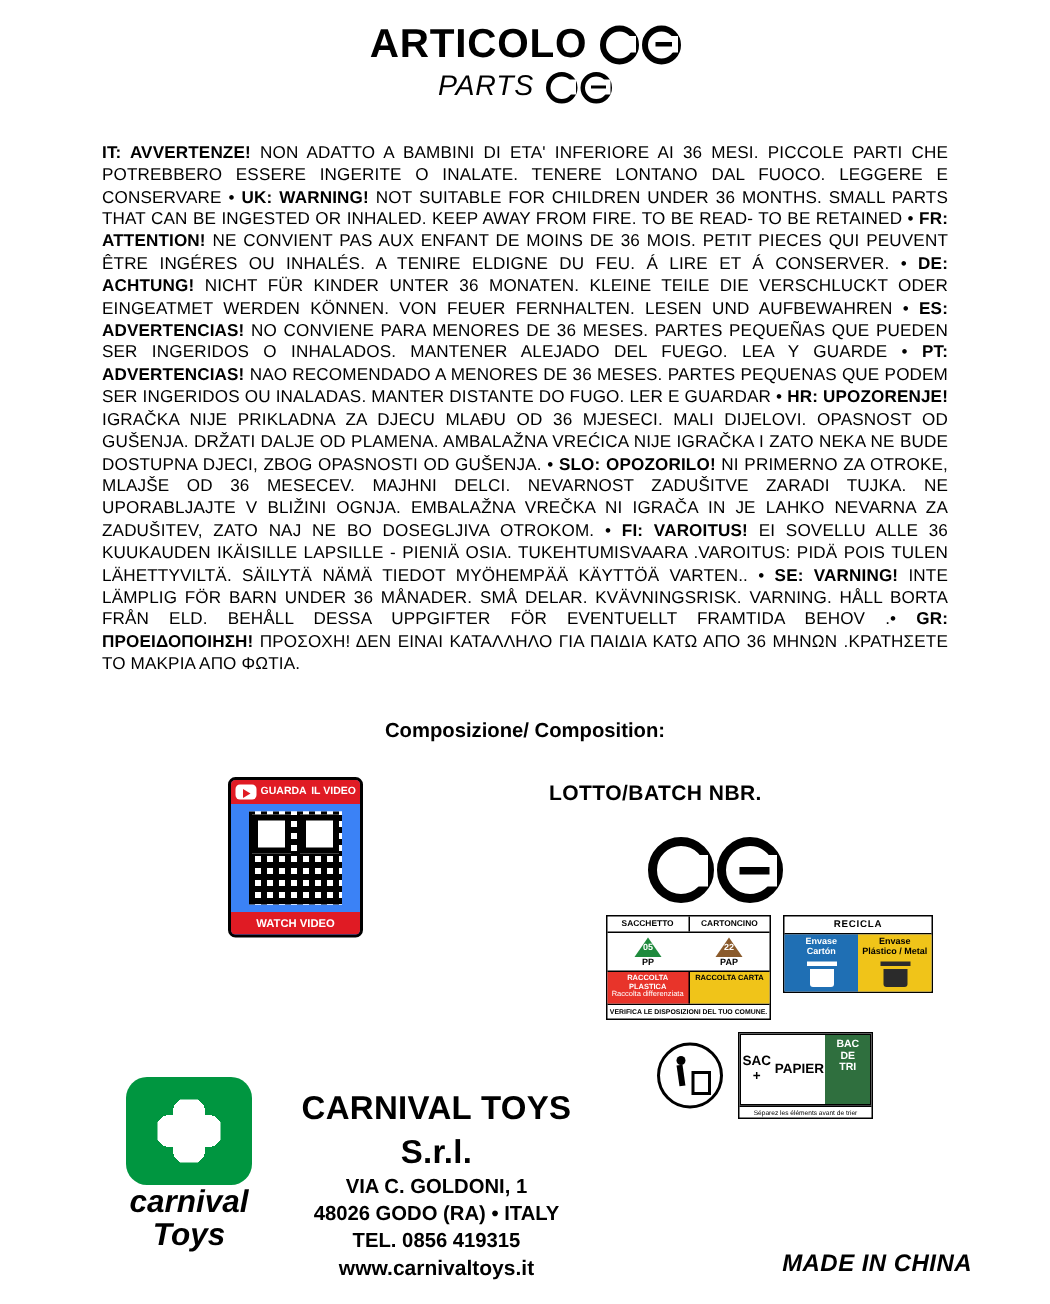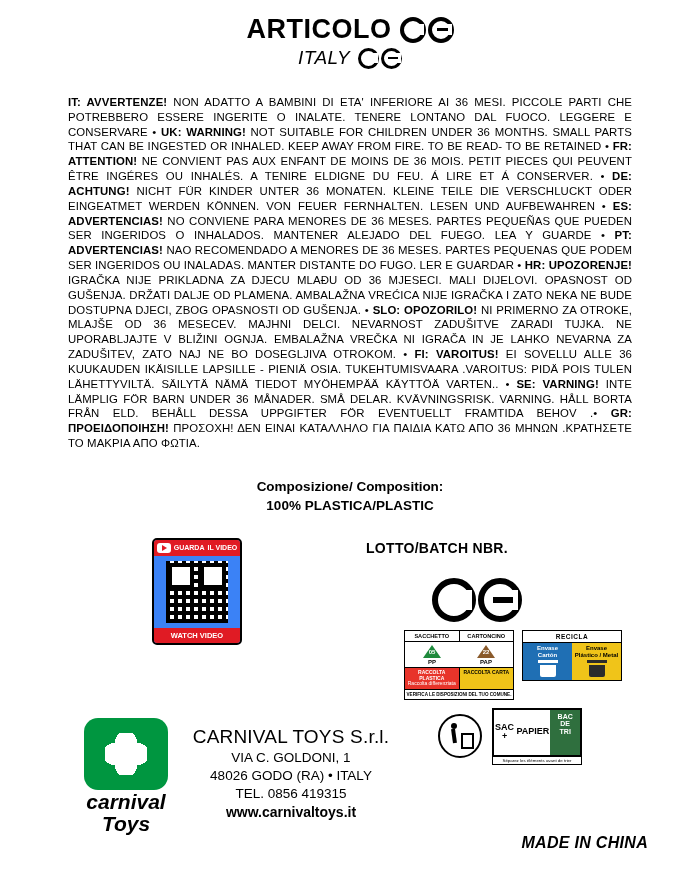--- a/index.html
+++ b/index.html
@@ -424,27 +424,27 @@
   }
   .company {
     position: absolute;
     left: 176px;
     top: 12px;
     width: 230px;
     text-align: center;
     line-height: 1.32;
   }
   .company .name {
-    font-size: 19px;
-    font-weight: normal;
+    font-size: 22px;
+    font-weight: bold;
     letter-spacing: 0.2px;
   }
   .company .line {
     font-size: 13.5px;
-    font-weight: normal;
+    font-weight: bold;
   }
   .company .web {
     font-size: 14px;
     font-weight: bold;
   }
   .made-in {
     position: absolute;
     right: 52px;
     top: 122px;
     font-size: 16px;
@@ -458,35 +458,34 @@
 
 <div class="header">
   <div class="header-row">
     <span class="articolo">ARTICOLO</span>
     <span class="ce-mark ce-lg">
       <span class="ce-c"></span>
         <span class="ce-e"></span>
     </span>
   </div>
   <div class="header-row" style="margin-top:2px;">
-    <span class="item">ITALY</span>
+    <span class="item">PARTS</span>
     <span class="ce-mark ce-md">
       <span class="ce-c"></span>
         <span class="ce-e"></span>
     </span>
   </div>
 </div>
 
 <div class="warnings">
   <b>IT: AVVERTENZE!</b><span> NON ADATTO A BAMBINI DI ETA' INFERIORE AI 36 MESI. PICCOLE PARTI CHE POTREBBERO ESSERE INGERITE O INALATE. TENERE LONTANO DAL FUOCO. LEGGERE E CONSERVARE • </span><b>UK: WARNING!</b><span> NOT SUITABLE FOR CHILDREN UNDER 36 MONTHS. SMALL PARTS THAT CAN BE INGESTED OR INHALED. KEEP AWAY FROM FIRE. TO BE READ- TO BE RETAINED • </span><b>FR: ATTENTION!</b><span> NE CONVIENT PAS AUX ENFANT DE MOINS DE 36 MOIS. PETIT PIECES QUI PEUVENT ÊTRE  INGÉRES OU INHALÉS. A TENIRE ELDIGNE DU FEU. Á LIRE ET Á CONSERVER. • </span><b>DE: ACHTUNG!</b><span> NICHT FÜR KINDER UNTER 36 MONATEN. KLEINE TEILE DIE VERSCHLUCKT ODER EINGEATMET WERDEN KÖNNEN. VON FEUER FERNHALTEN. LESEN UND AUFBEWAHREN • </span><b>ES: ADVERTENCIAS!</b><span> NO CONVIENE PARA MENORES DE 36 MESES. PARTES PEQUEÑAS QUE PUEDEN SER INGERIDOS O INHALADOS. MANTENER ALEJADO DEL FUEGO. LEA Y GUARDE • </span><b>PT: ADVERTENCIAS!</b><span> NAO RECOMENDADO A MENORES DE 36 MESES. PARTES PEQUENAS QUE PODEM SER INGERIDOS OU INALADAS. MANTER DISTANTE DO FUGO. LER E GUARDAR • </span><b>HR: UPOZORENJE!</b><span> IGRAČKA NIJE PRIKLADNA ZA DJECU MLAĐU OD 36 MJESECI. MALI DIJELOVI. OPASNOST OD GUŠENJA. DRŽATI DALJE OD PLAMENA. AMBALAŽNA VREĆICA NIJE IGRAČKA I ZATO NEKA NE BUDE DOSTUPNA DJECI, ZBOG OPASNOSTI OD GUŠENJA. • </span><b>SLO: OPOZORILO!</b><span> NI PRIMERNO ZA OTROKE, MLAJŠE OD 36 MESECEV. MAJHNI DELCI. NEVARNOST ZADUŠITVE ZARADI TUJKA. NE UPORABLJAJTE V BLIŽINI OGNJA. EMBALAŽNA VREČKA NI IGRAČA IN JE LAHKO NEVARNA ZA ZADUŠITEV, ZATO NAJ NE BO DOSEGLJIVA OTROKOM. • </span><b>FI: VAROITUS!</b><span> EI SOVELLU ALLE 36 KUUKAUDEN IKÄISILLE LAPSILLE - PIENIÄ OSIA. TUKEHTUMISVAARA .VAROITUS: PIDÄ POIS TULEN LÄHETTYVILTÄ. SÄILYTÄ NÄMÄ TIEDOT MYÖHEMPÄÄ KÄYTTÖÄ VARTEN.. • </span><b>SE: VARNING!</b><span> INTE LÄMPLIG FÖR BARN UNDER 36 MÅNADER. SMÅ DELAR. KVÄVNINGSRISK. VARNING. HÅLL BORTA FRÅN ELD. BEHÅLL DESSA UPPGIFTER FÖR EVENTUELLT FRAMTIDA BEHOV .• </span><b>GR: ΠΡΟΕΙΔΟΠΟΙΗΣΗ!</b><span> ΠΡΟΣΟΧΗ! ΔΕΝ ΕΙΝΑΙ ΚΑΤΑΛΛΗΛΟ ΓΙΑ ΠΑΙΔΙΑ ΚΑΤΩ ΑΠΟ 36 ΜΗΝΩΝ .ΚΡΑΤΗΣΕΤΕ ΤΟ ΜΑΚΡΙΑ ΑΠΟ ΦΩΤΙΑ.</span>
 </div>
 
 <div class="composition">
   <div>Composizione/ Composition:</div>
-  <div>100% PLASTICA/PLASTIC</div>
 </div>
 
 <div class="mid">
 
   <div class="video-badge">
     <div class="vb-top">
       <span class="yt-glyph"></span>
       <span>GUARDA</span>
       <span>IL VIDEO</span>
     </div>

